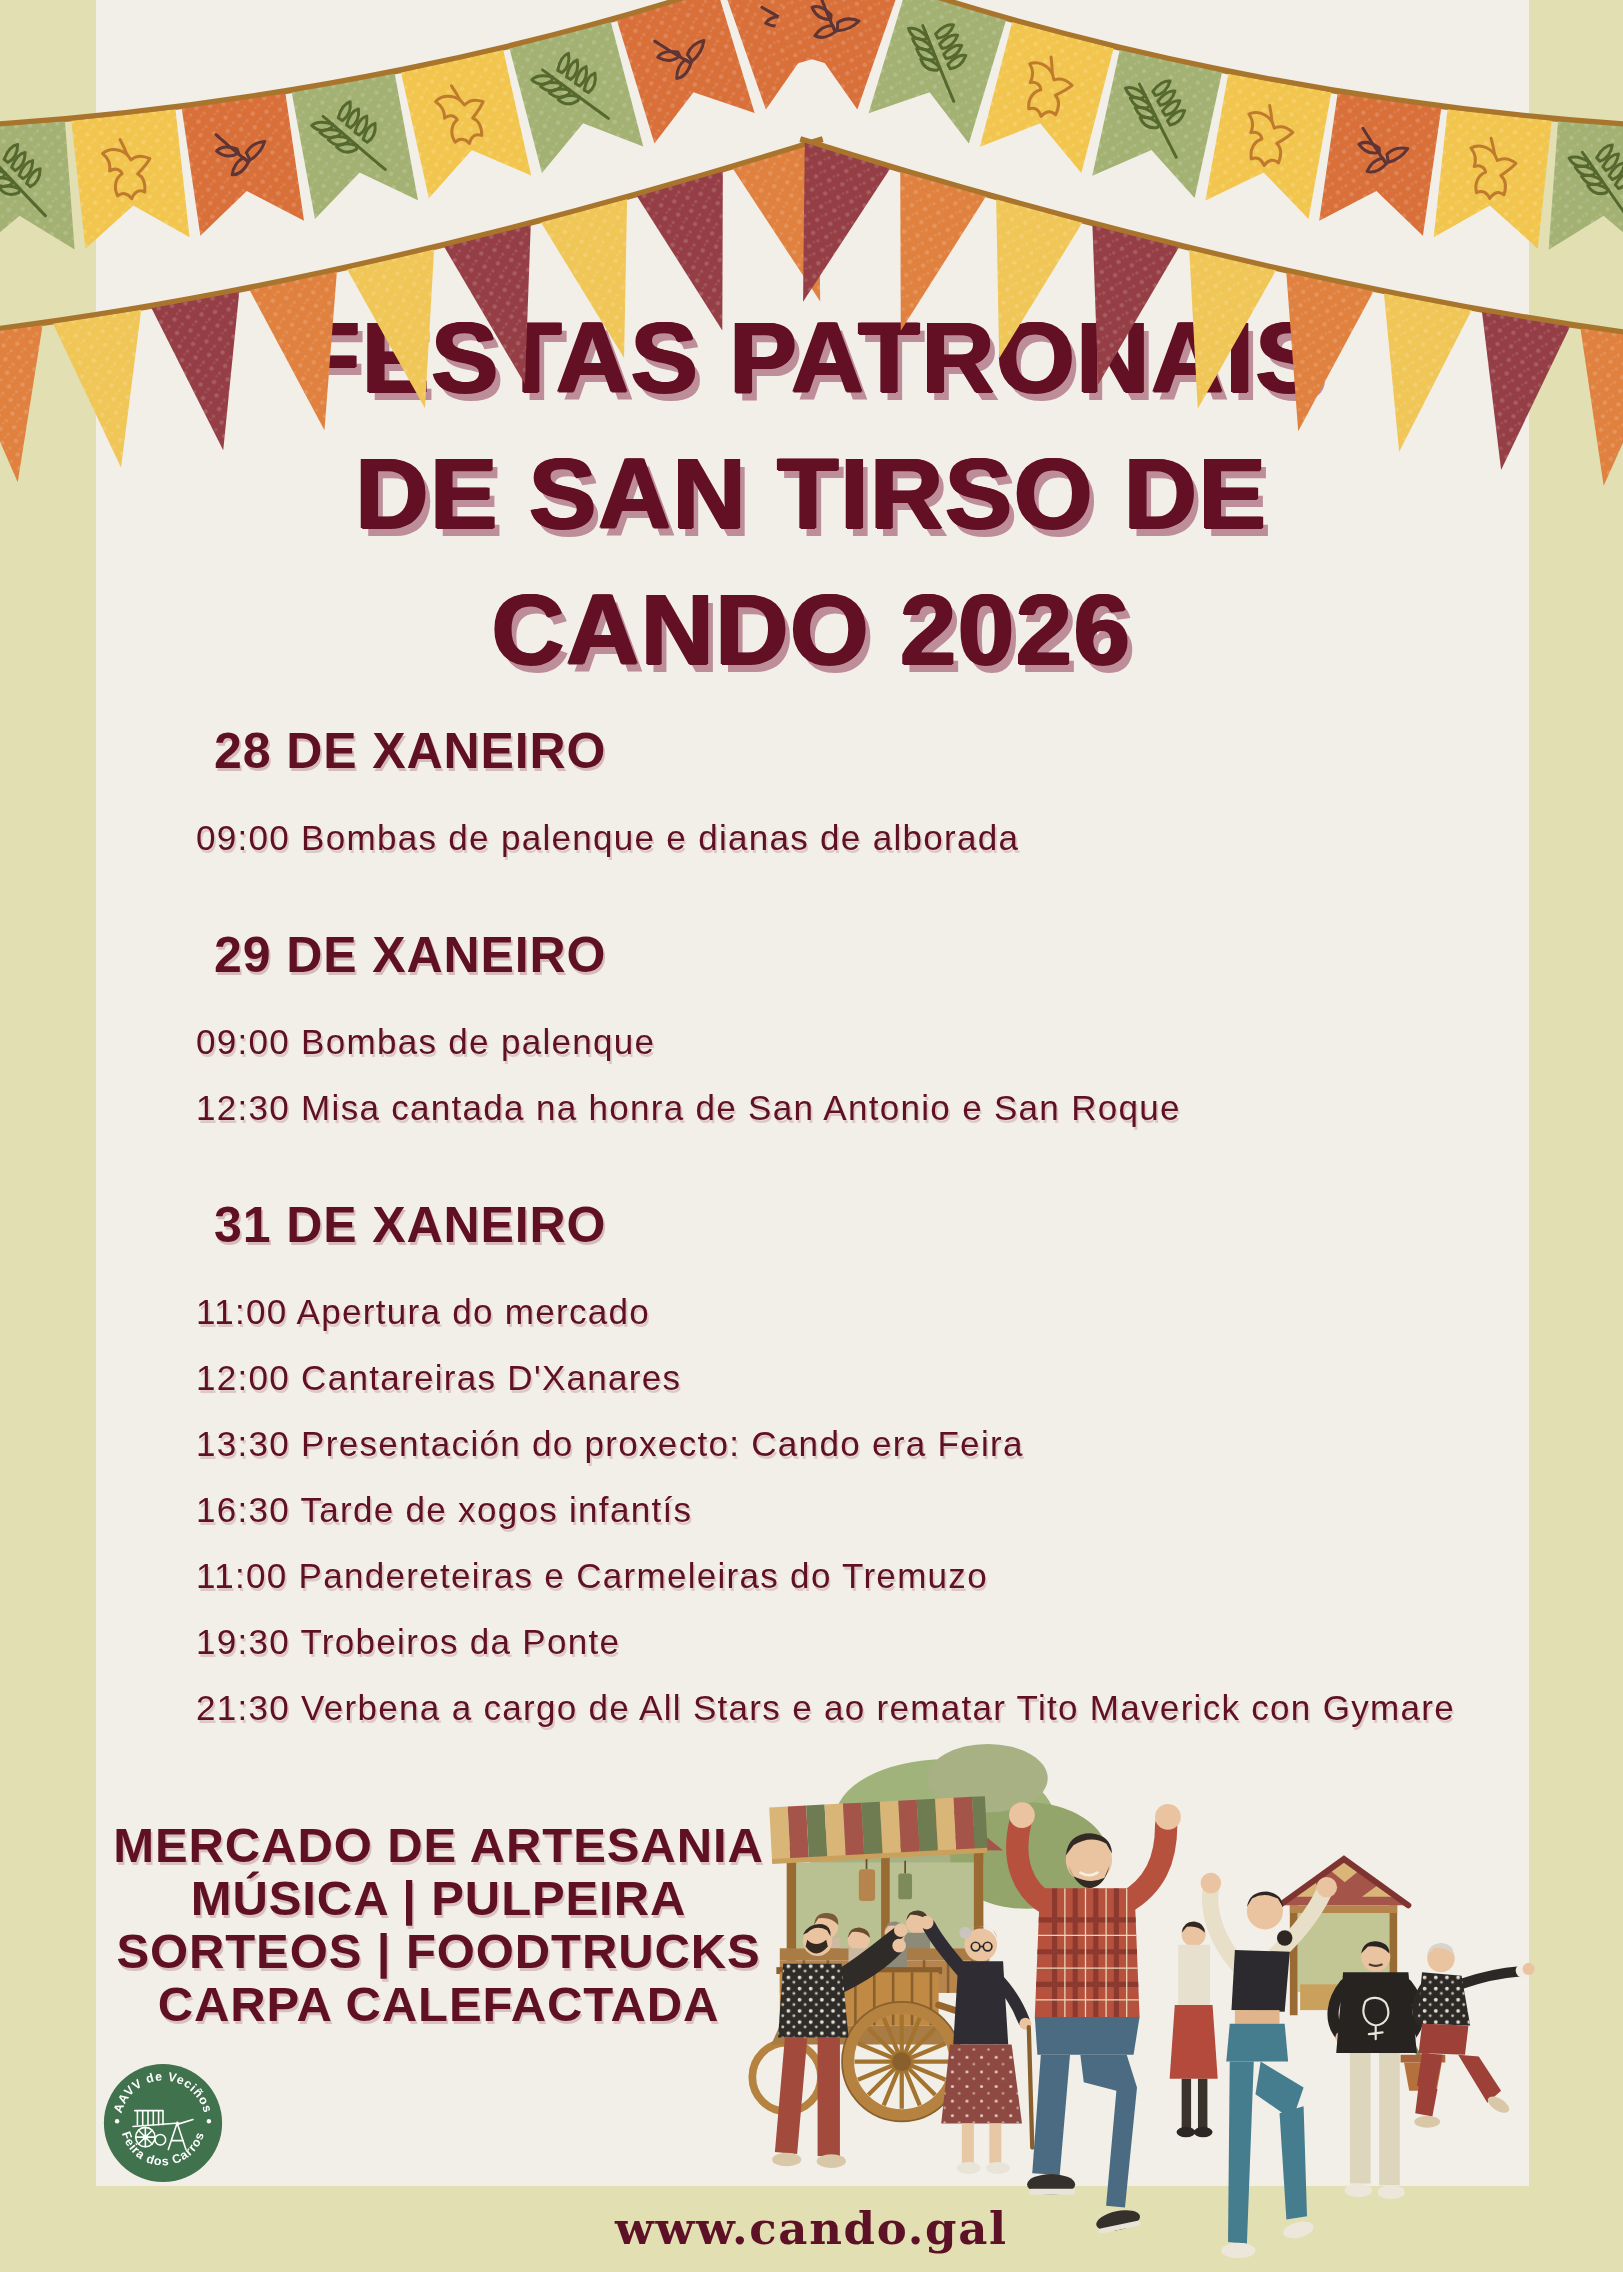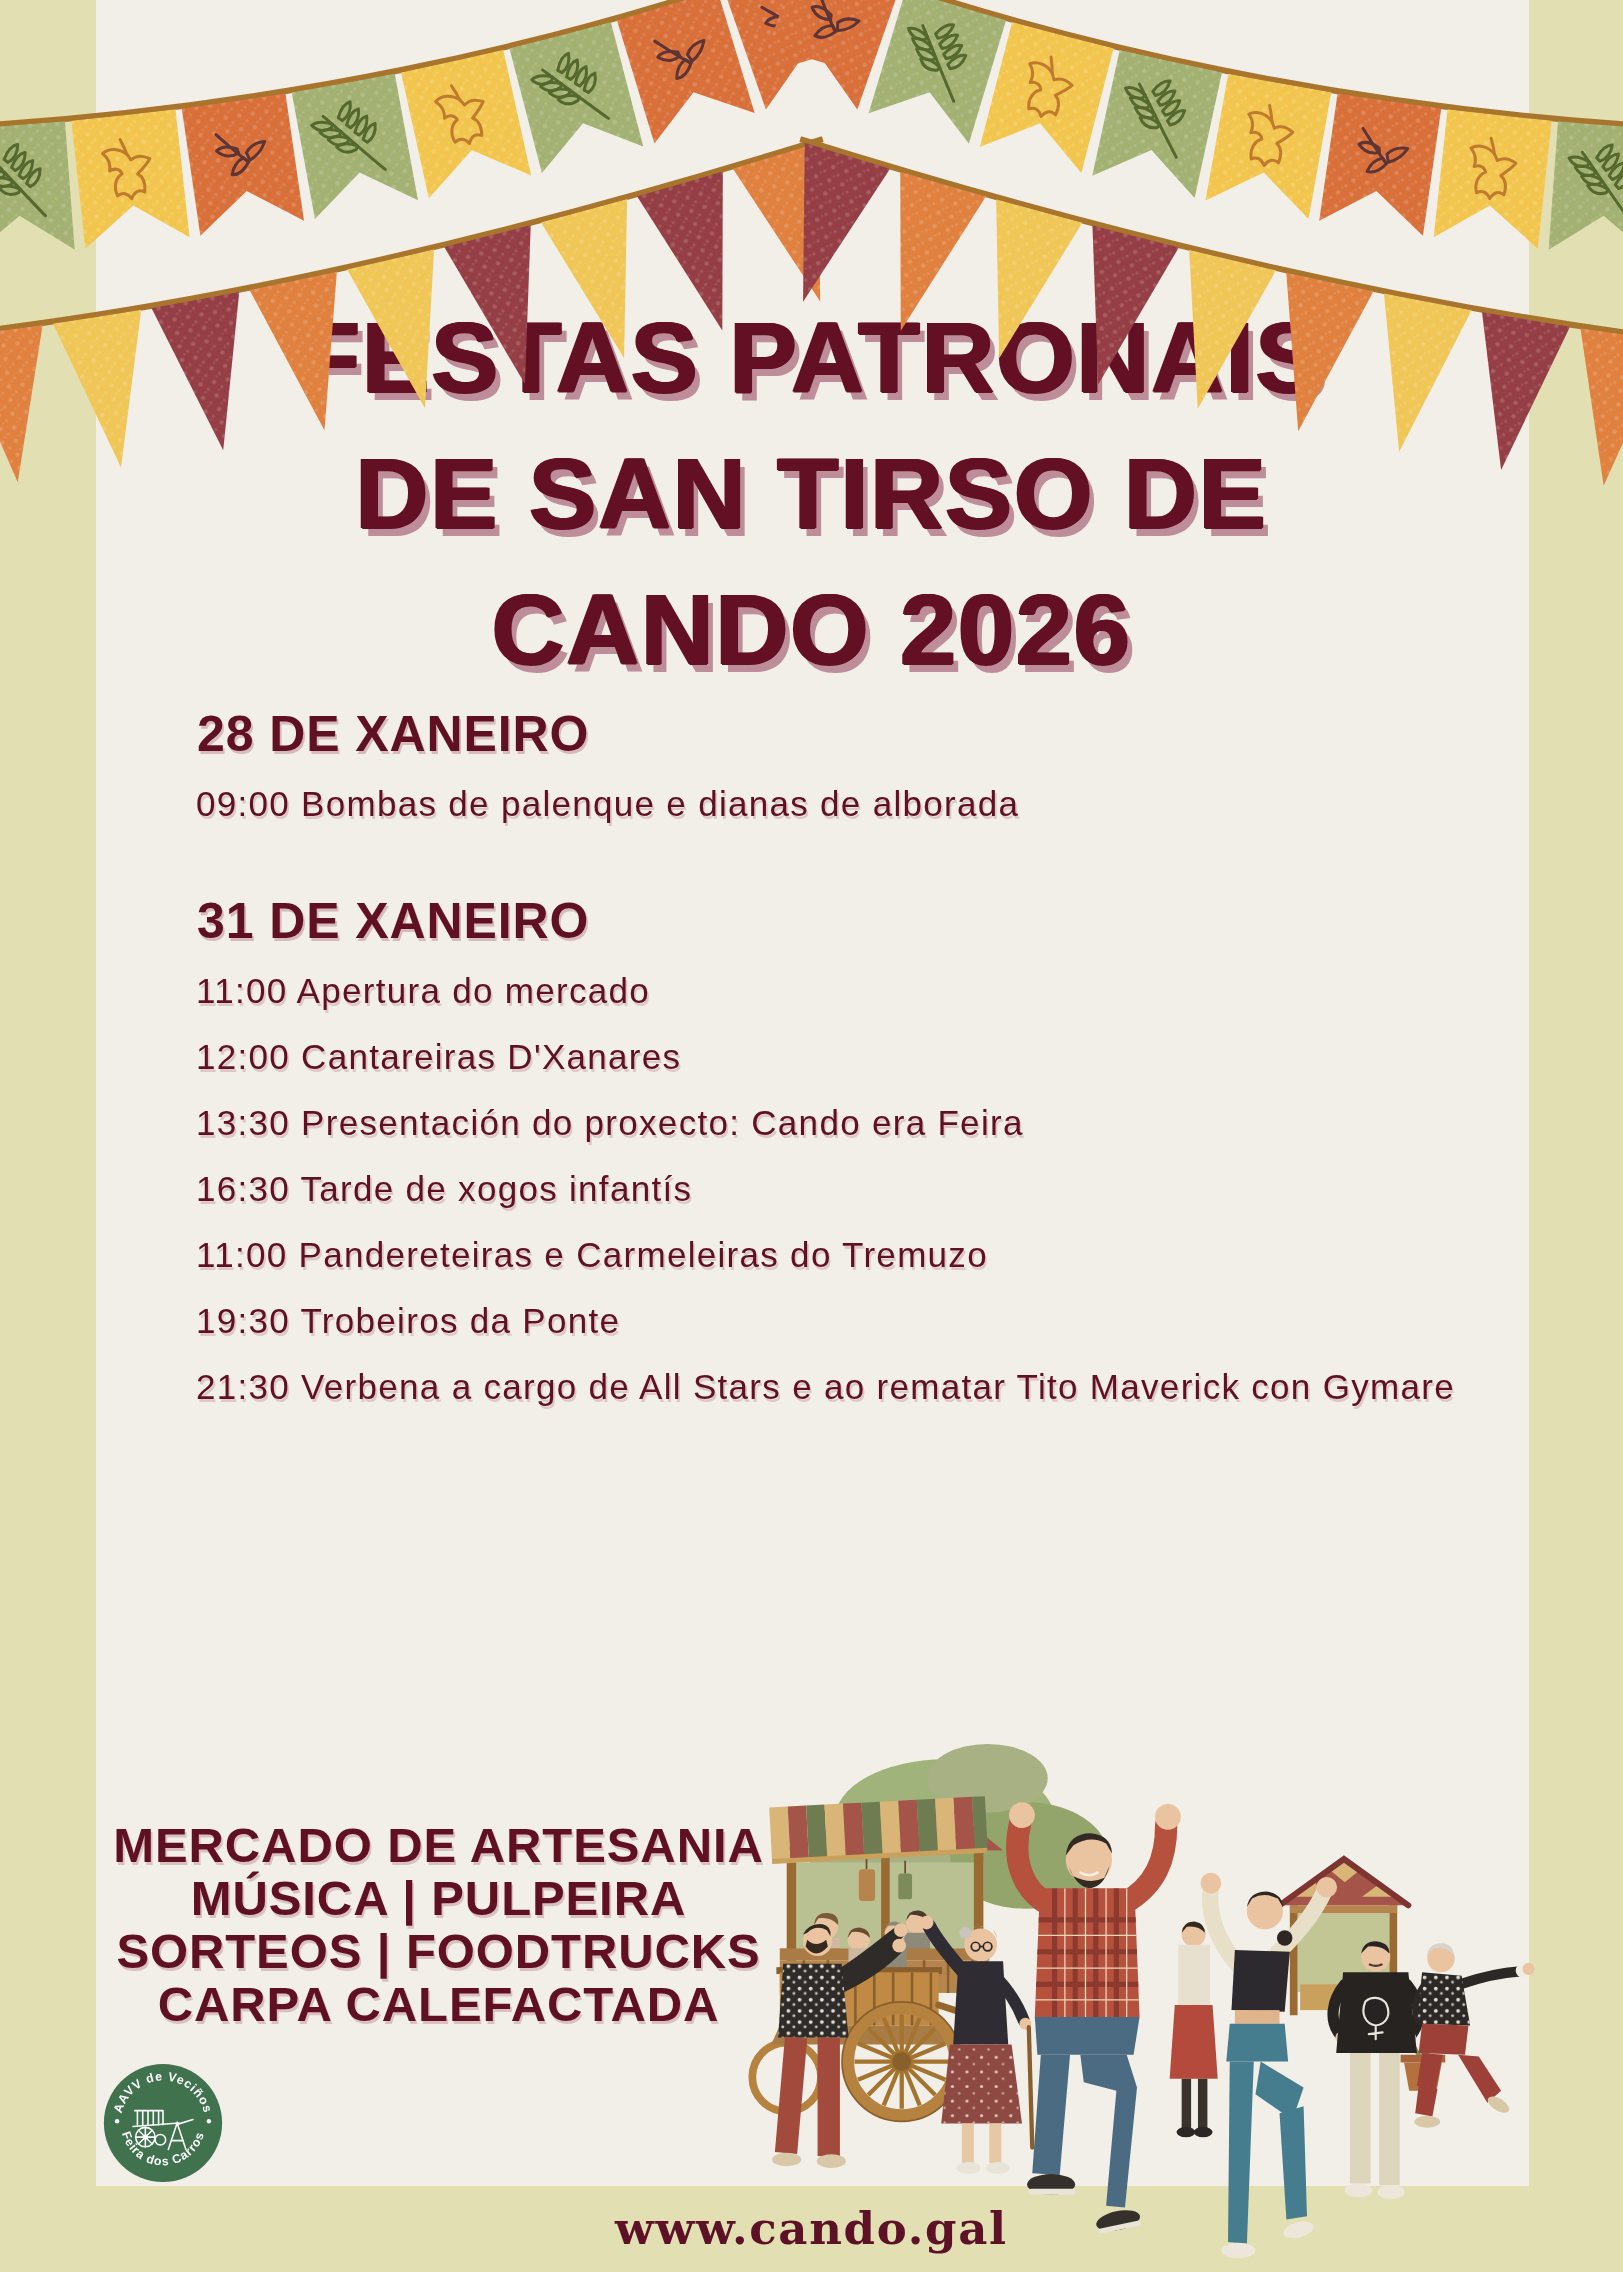--- a/index.html
+++ b/index.html
@@ -13,21 +13,21 @@
   body{width:1623px;height:2273px;background:var(--page_border);position:relative;overflow:hidden;
        font-family:"Liberation Sans",sans-serif;}
   .panel{position:absolute;left:96px;top:0;width:1433px;height:2186px;background:var(--panel_bg);z-index:0;}
   #bunting{position:absolute;left:0;top:0;z-index:4;pointer-events:none;}
   #illustration{position:absolute;left:730px;top:1718px;z-index:2;}
   .title{position:absolute;left:0;top:289px;width:1623px;text-align:center;z-index:1;}
   .title-line{font-weight:700;font-size:101px;line-height:136px;letter-spacing:1.7px;color:var(--title);
     text-shadow:-1.3px 0 0 var(--title),1.3px 0 0 var(--title),0 0.9px 0 var(--title),6px 7.7px 0 var(--title_shadow);}
   #schedule{position:absolute;left:196px;top:697px;width:1288px;z-index:1;color:var(--text);}
   #schedule .day{margin:0 0 48px 0;}
-  #schedule h2{margin:1px;font-size:50px;line-height:72px;font-weight:700;letter-spacing:0.9px;
+  #schedule h2{margin:18px;font-size:50px;line-height:72px;font-weight:700;letter-spacing:0.9px;
     text-shadow:1.7px 2.6px 0 rgba(176,108,120,.40);}
   #schedule .event{margin:0;font-size:35px;line-height:66px;font-weight:400;letter-spacing:1.3px;
     text-shadow:1.7px 2.6px 0 rgba(176,108,120,.30);}
   #highlights{position:absolute;left:112px;top:1819px;width:653px;text-align:center;z-index:1;color:var(--text);}
   #highlights .hl-line{font-size:49px;line-height:53px;font-weight:700;letter-spacing:0.9px;
     text-shadow:1.7px 2.6px 0 rgba(176,108,120,.35);}
   #logo{position:absolute;left:103px;top:2063px;z-index:3;}
   .website{position:absolute;left:0;top:2182px;width:1623px;text-align:center;z-index:3;
     font-family:"DejaVu Serif",serif;font-weight:700;font-size:45px;line-height:94px;
     letter-spacing:1.7px;color:var(--website);}
@@ -238,20 +238,25 @@
   <header class="title">
     <div class="title-line">FESTAS PATRONAIS</div>
     <div class="title-line">DE SAN TIRSO DE</div>
     <div class="title-line">CANDO 2026</div>
   </header>
 
   <main id="schedule">
       <section class="day">
         <h2>28 DE XANEIRO</h2>
         <p class="event">09:00 Bombas de palenque e dianas de alborada</p>
+      </section>
+      <section class="day">
+        <h2>29 DE XANEIRO</h2>
+        <p class="event">09:00 Bombas de palenque</p>
+        <p class="event">12:30 Misa cantada na honra de San Antonio e San Roque</p>
       </section>
       <section class="day">
         <h2>31 DE XANEIRO</h2>
         <p class="event">11:00 Apertura do mercado</p>
         <p class="event">12:00 Cantareiras D'Xanares</p>
         <p class="event">13:30 Presentación do proxecto: Cando era Feira</p>
         <p class="event">16:30 Tarde de xogos infantís</p>
         <p class="event">11:00 Pandereteiras e Carmeleiras do Tremuzo</p>
         <p class="event">19:30 Trobeiros da Ponte</p>
         <p class="event">21:30 Verbena a cargo de All Stars e ao rematar Tito Maverick con Gymare</p>

